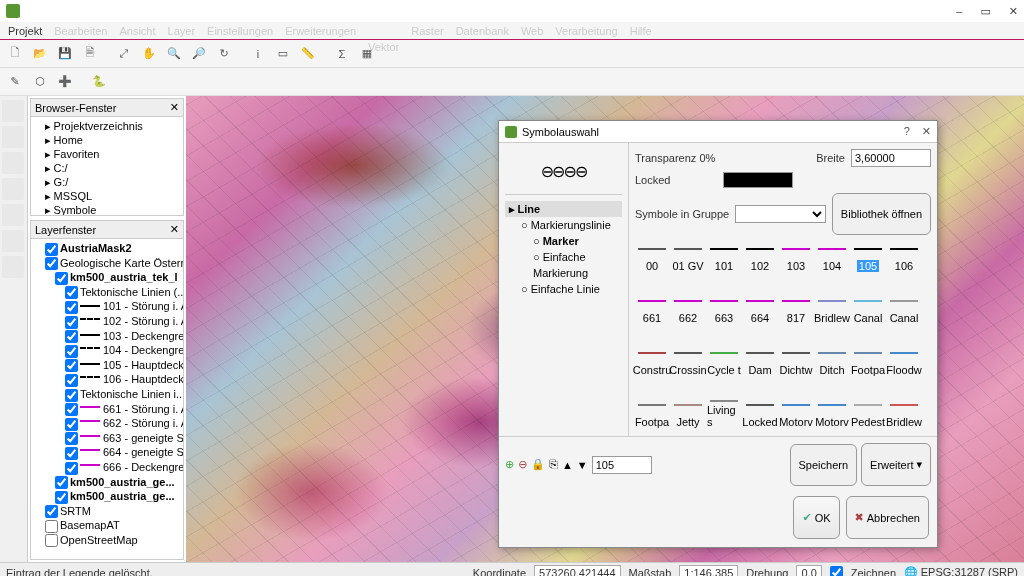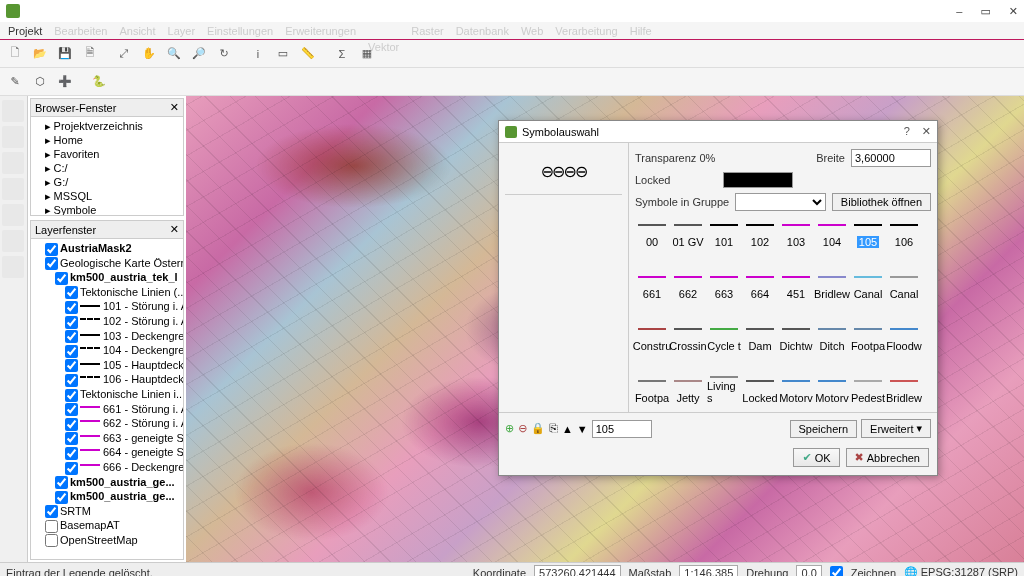--- a/index.html
+++ b/index.html
@@ -49,21 +49,21 @@
   .frow label{width:82px;color:#333}
   .frow select,.frow input{border:1px solid #999;padding:1px 3px;background:#fff;height:18px}
   .grid{display:grid;grid-template-columns:repeat(8,34px);gap:18px 2px;margin-top:4px}
   .cell{height:34px;display:flex;flex-direction:column;align-items:center;justify-content:space-between;font-size:9px;padding:2px 0}
   .cell .sym{height:14px;width:30px;display:flex;align-items:center;justify-content:center}
   .cell.sel .lbl{background:#3399ff;color:#fff;padding:0 2px}
   .m-foot{padding:6px;border-top:1px solid #ccc;display:flex;align-items:center;gap:4px}
   .m-foot .spacer{flex:1}
   .m-foot input{border:1px solid #999;padding:1px 3px;width:60px;height:18px}
   .m-buttons{padding:4px 8px 8px;display:flex;justify-content:flex-end;gap:6px}
-  .btn{border:1px solid #999;background:#f0f0f0;padding:2px 8px;display:flex;align-items:center;gap:3px;border-radius:0}
+  .btn{border:1px solid #999;background:#f0f0f0;padding:14px 8px;display:flex;align-items:center;gap:3px;border-radius:6px}
   .btn.ok{background:linear-gradient(#f8f8f8,#e8e8e8)}
   .ic-ok{color:#4a8}.ic-x{color:#a44}
   .statusbar{height:20px;background:#eee;border-top:1px solid #ccc;display:flex;align-items:center;padding:0 6px;gap:8px;font-size:10px;color:#333}
   .statusbar .sf{border:1px solid #aaa;background:#fff;padding:0 4px;height:16px;line-height:14px}
   .sw-line{border-top:2px solid #000;margin-top:3px}
   .sw-mag{border-top:2px solid #c0c}
   .sw-dash{border-top:2px dashed #000}
 </style>
 </head>
 <body>
@@ -187,20 +187,27 @@
     <div class="mclose">
       <span>?</span>
       <span>✕</span>
     </div>
   </div>
   <div class="modal-body">
     <div class="m-left">
       <div class="preview">
           <span>⊖⊖⊖⊖</span>
         </div>
+      <div class="m-tree" id="modal-tree">
+          <div class="mi0 sel">▸ Line</div>
+          <div class="mi1">○ Markierungslinie</div>
+          <div class="mi2" style="font-weight: bold;">○ Marker</div>
+          <div class="mi2">○ Einfache Markierung</div>
+          <div class="mi1">○ Einfache Linie</div>
+        </div>
     </div>
     <div class="m-right">
       <div class="frow">
         <label>Transparenz 0%</label>
         <div style="flex:1"></div>
         <label style="width:auto">Breite</label>
         <input style="width: 80px;" value="3,60000">
       </div>
       <div class="frow">
         <label>Locked</label>
@@ -283,21 +290,21 @@
           <div class="cell">
             <div class="sym">
               <div style="width:28px;border-top:2px solid #c0c"></div>
             </div>
             <div class="lbl">664</div>
           </div>
           <div class="cell">
             <div class="sym">
               <div style="width:28px;border-top:2px solid #c0c"></div>
             </div>
-            <div class="lbl">451</div>
+            <div class="lbl">817</div>
           </div>
           <div class="cell">
             <div class="sym">
               <div style="width:28px;border-top:2px solid #88c"></div>
             </div>
             <div class="lbl">Bridlew</div>
           </div>
           <div class="cell">
             <div class="sym">
               <div style="width:28px;border-top:2px solid #6bd"></div>

